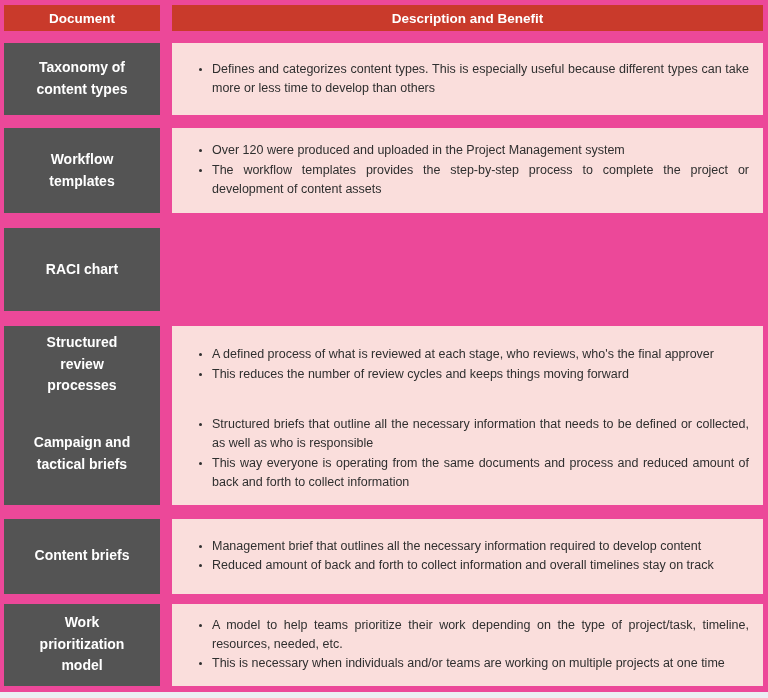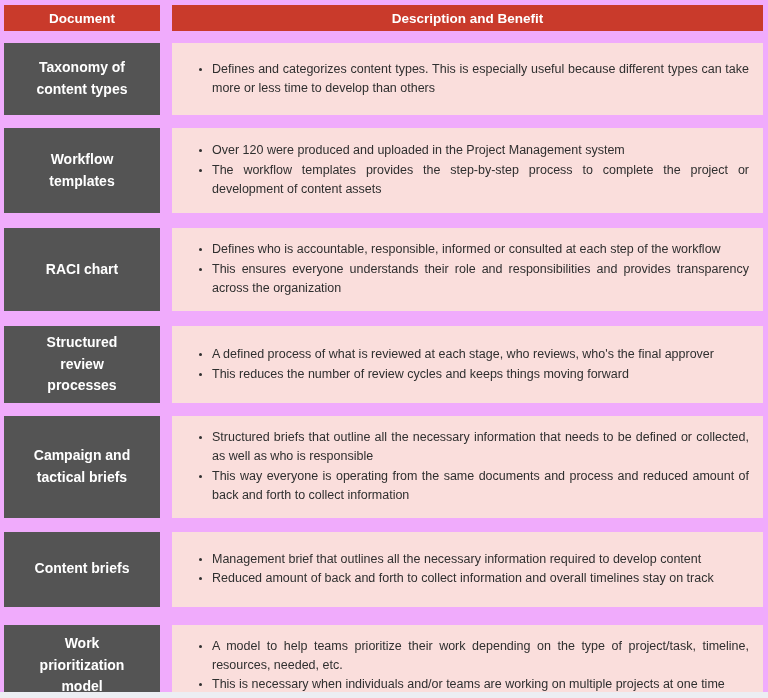--- a/index.html
+++ b/index.html
@@ -2,21 +2,21 @@
 <html><head>
 <meta charset="utf-8">
 <style>
   * { box-sizing: border-box; }
   html, body { margin: 0; padding: 0; background: #ffffff; }
   body { font-family: "Liberation Sans", sans-serif; }
 
   .slide {
     width: 768px;
     height: 698px;
-    background: #f0abfc;
+    background: #ec4899;
     padding: 5px 5px 0 4px;
     position: relative;
     overflow: hidden;
   }
 
   .row {
     display: flex;
     gap: 12px;
     align-items: stretch;
   }
@@ -32,23 +32,23 @@
     align-items: center;
     justify-content: center;
   }
   .hcell.doc  { width: 156px; flex: none; }
   .hcell.desc { flex: 1; text-align: right; }
 
   
   .row.r1 { min-height: 72px; margin-bottom: 13px; }
   .row.r2 { min-height: 85px; margin-bottom: 15px; }
   .row.r3 { min-height: 83px; margin-bottom: 15px; }
-  .row.r4 { min-height: 74px; margin-bottom: 13px; }
+  .row.r4 { min-height: 74px; }
   .row.r5 { min-height: 97px; margin-bottom: 14px; }
-  .row.r6 { min-height: 75px; margin-bottom: 18px; }
+  .row.r6 { min-height: 75px; margin-bottom: 10px; }
   .row.r7 { min-height: 79px; margin-bottom: 17px; }
 
   .doc-cell {
     width: 156px;
     flex: none;
     background: #545454;
     color: #ffffff;
     font-weight: bold;
     font-size: 14px;
     line-height: 1.55;
@@ -114,26 +114,20 @@
     <div class="desc-cell">
       <ul>
         <li>Over 120 were produced and uploaded in the Project Management system</li>
         <li>The workflow templates provides the step-by-step process to complete the project or development of content assets</li>
       </ul>
     </div>
   </div>
 
   <div class="row r3">
     <div class="doc-cell">RACI chart</div>
-    <div class="desc-cell">
-      <ul>
-        <li>Defines who is accountable, responsible, informed or consulted at each step of the workflow</li>
-        <li>This ensures everyone understands their role and responsibilities and provides transparency across the organization</li>
-      </ul>
-    </div>
   </div>
 
   <div class="row r4">
     <div class="doc-cell">Structured review processes</div>
     <div class="desc-cell">
       <ul>
         <li>A defined process of what is reviewed at each stage, who reviews, who's the final approver</li>
         <li>This reduces the number of review cycles and keeps things moving forward</li>
       </ul>
     </div>

